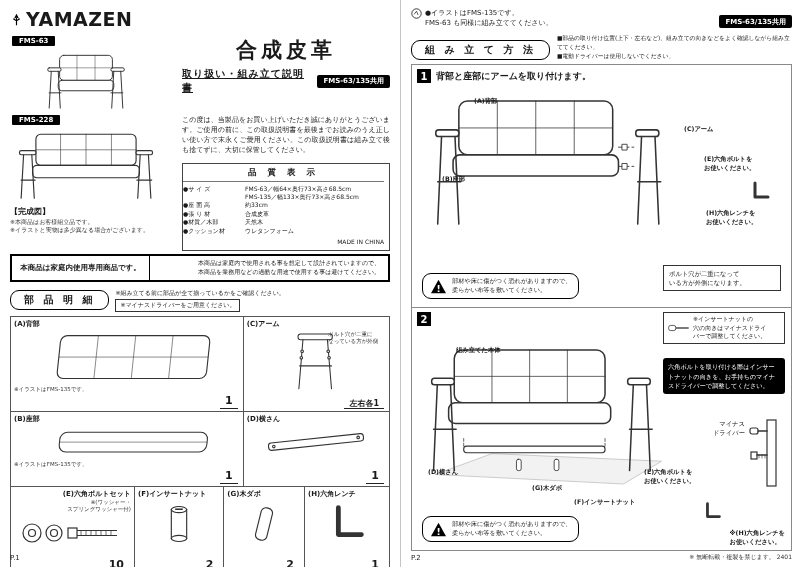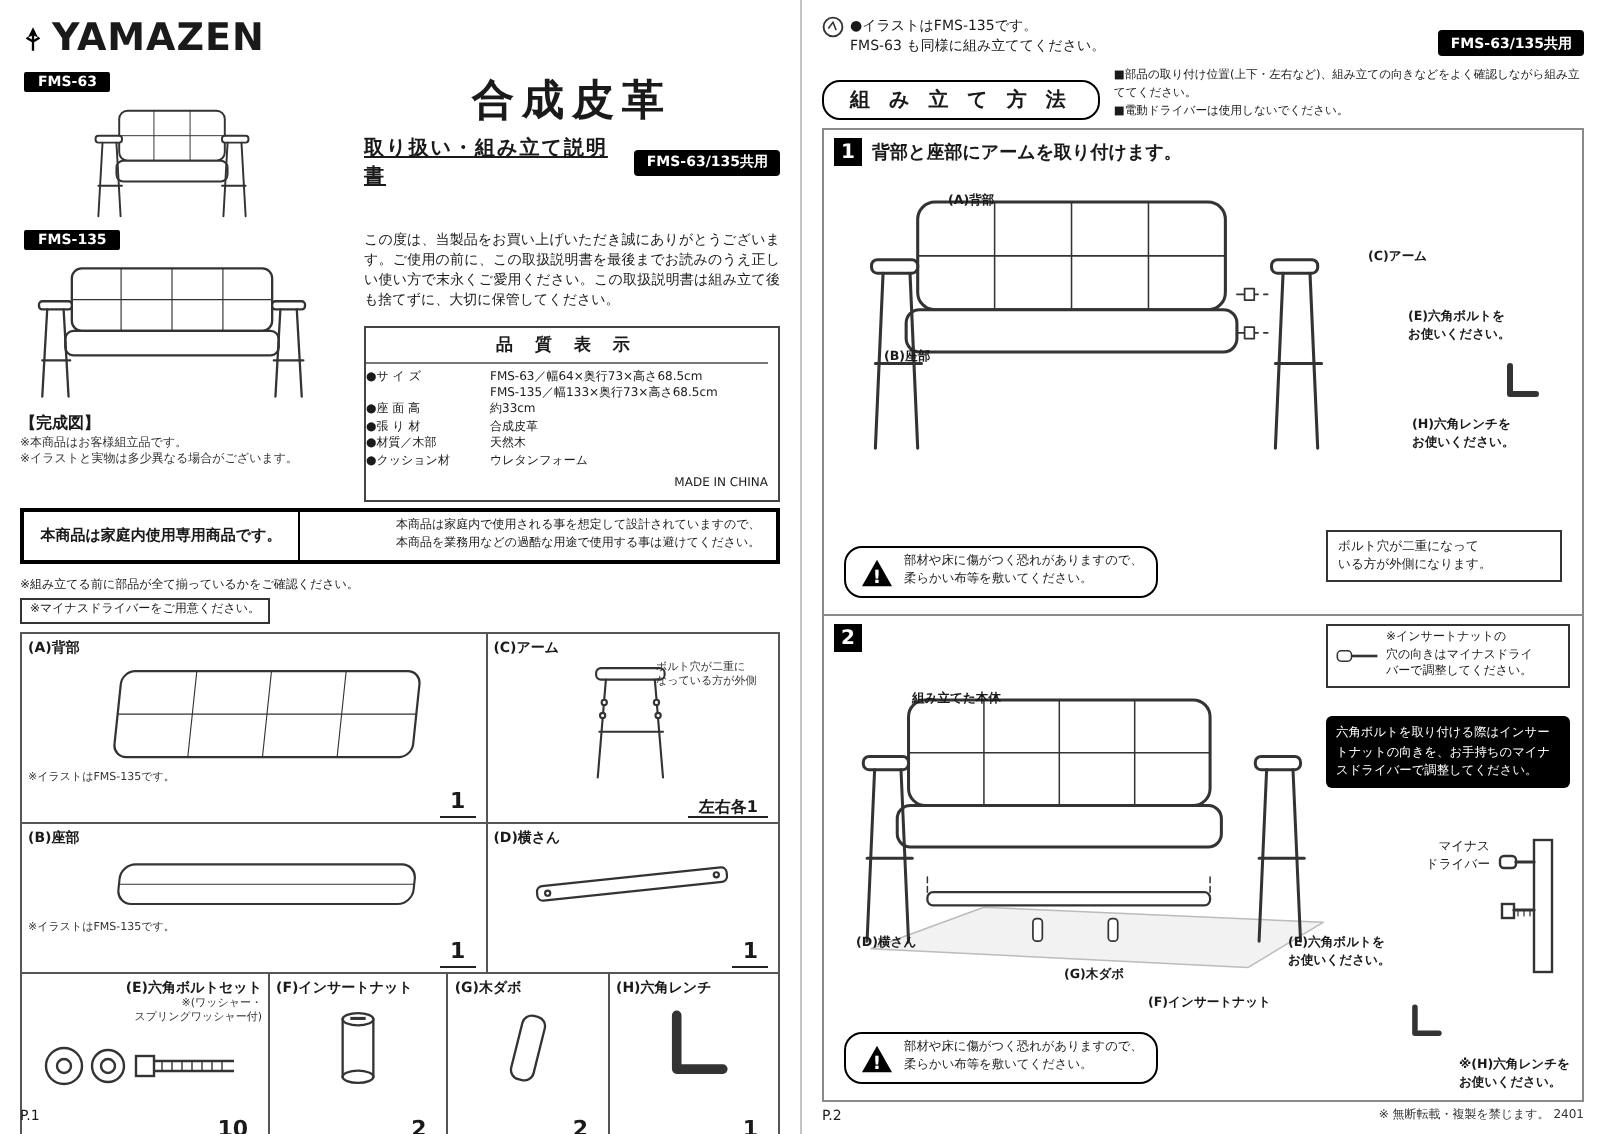--- a/index.html
+++ b/index.html
@@ -104,21 +104,21 @@
           <g fill="#fff" stroke="#333" stroke-width="1.4" stroke-linejoin="round" stroke-linecap="round">
             <rect x="22" y="12" width="76" height="36" rx="6"></rect>
             <path d="M22 30 h76 M47 12 v36 M73 12 v36" stroke-width="0.7" fill="none"></path>
             <rect x="20" y="48" width="80" height="15" rx="5"></rect>
             <rect x="5" y="30" width="19" height="5" rx="2"></rect>
             <rect x="96" y="30" width="19" height="5" rx="2"></rect>
             <path d="M10 35 L7 88 M20 35 L23 88 M7 66 h17" fill="none"></path>
             <path d="M100 35 L97 88 M110 35 L113 88 M96 66 h17" fill="none"></path>
           </g>
         </svg>
-        <span class="model-badge">FMS-135</span>
+        <span class="model-badge">FMS-228</span>
         <svg class="sofa-small" width="148" height="78" viewBox="0 0 170 95">
           <g fill="#fff" stroke="#333" stroke-width="1.4" stroke-linejoin="round" stroke-linecap="round">
             <rect x="24" y="10" width="122" height="38" rx="6"></rect>
             <path d="M24 29 h122 M54 10 v38 M85 10 v38 M116 10 v38" stroke-width="0.7" fill="none"></path>
             <rect x="20" y="48" width="130" height="15" rx="5"></rect>
             <rect x="4" y="30" width="20" height="5" rx="2"></rect>
             <rect x="146" y="30" width="20" height="5" rx="2"></rect>
             <path d="M9 35 L6 88 M19 35 L22 88 M6 66 h17" fill="none"></path>
             <path d="M151 35 L148 88 M161 35 L164 88 M147 66 h18" fill="none"></path>
           </g>
@@ -165,20 +165,21 @@
         </div>
       </div>
     </div>
 
     <div class="home-box">
       <div class="home-title">本商品は家庭内使用専用商品です。</div>
       <div class="home-body">本商品は家庭内で使用される事を想定して設計されていますので、本商品を業務用などの過酷な用途で使用する事は避けてください。</div>
     </div>
 
     <div class="parts-header-row">
+      <span class="pill">部 品 明 細</span>
       <div class="parts-notes">
         <div class="t6">※組み立てる前に部品が全て揃っているかをご確認ください。</div>
         <div class="t6 pnote-boxed">※マイナスドライバーをご用意ください。</div>
       </div>
     </div>
 
     <div class="parts-grid">
 
       <div class="prow prow-1">
         <div class="pcell" style="flex:1.62; height:94px;">

